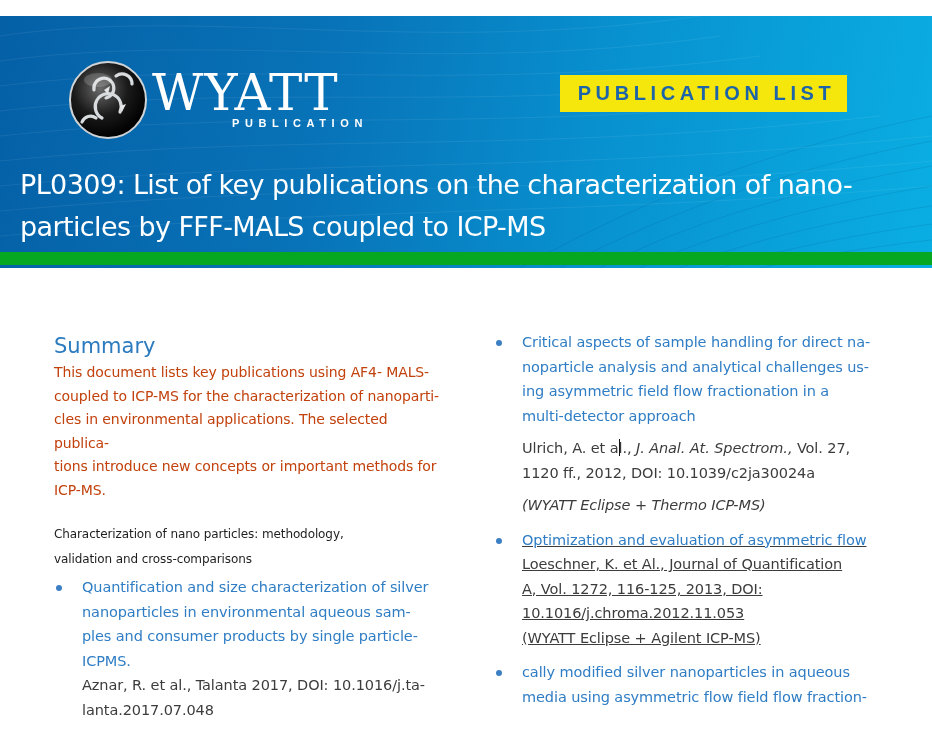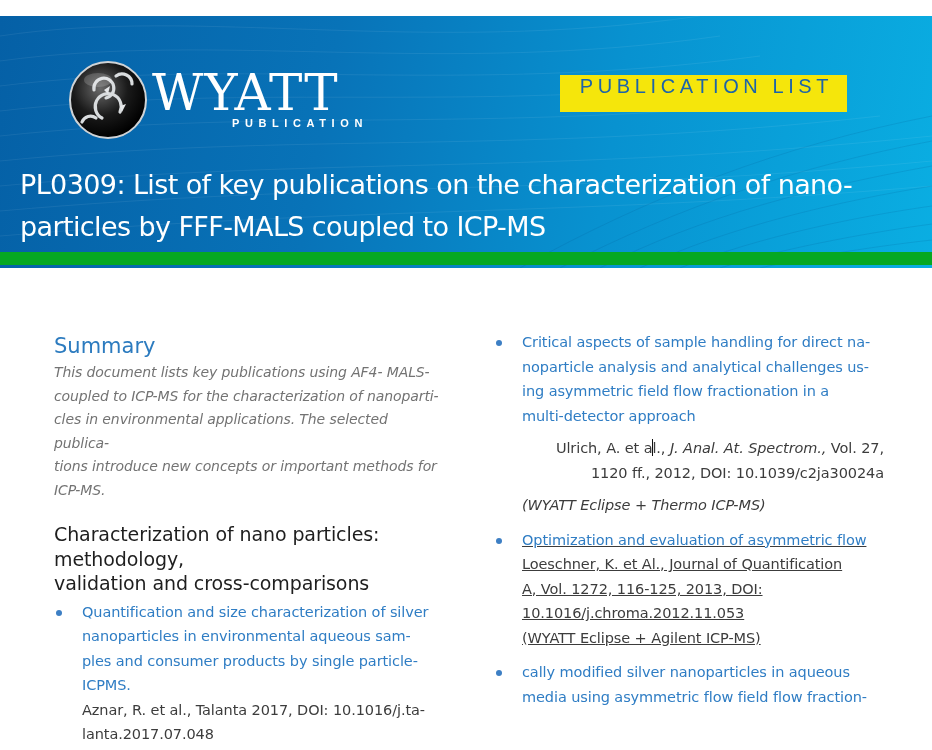--- a/index.html
+++ b/index.html
@@ -34,21 +34,21 @@
     .logo-sub {
       position: absolute; left: 164px; top: 57px;
       font-family: "Liberation Sans", sans-serif;
       font-size: 11px; letter-spacing: 5.6px; color: #ffffff; font-weight: bold;
     }
 
     
     .pub-badge {
       position: absolute; left: 560px; top: 59px; width: 287px; height: 37px;
       background: #f5e60b;
-      display: flex; justify-content: center;
+      display: flex; align-items: center; justify-content: center; font-weight: bold;
     }
     .pub-badge span {
       font-family: "Liberation Sans", sans-serif;
       font-size: 20px; letter-spacing: 4.6px; color: #1d64a8; padding-left: 6px;
     }
 
     
     .title {
       position: absolute; left: 20px; top: 148px; width: 892px;
       color: #ffffff;
@@ -59,23 +59,23 @@
 
     
     .col { position: absolute; top: 330px; font-size: 14.5px; color: #3c3c3c; line-height: 24.5px; }
     .col-left { left: 54px; width: 390px; }
     .col-right { left: 494px; width: 390px; }
 
     .h-summary {
       font-size: 21px; color: #2c7bbf; line-height: 30px; font-weight: normal;
       margin-top: 1px;
     }
-    .summary-text { font-size: 14px; line-height: 23.5px; color: #737373; letter-spacing: -0.1px; font-style: italic; }
+    .summary-text { font-size: 14px; line-height: 23.5px; color: #c2410c; letter-spacing: -0.1px; }
     .subhead {
-      margin-top: 20px; font-size: 19px; line-height: 24.5px; color: #1e1e1e; font-weight: normal;
+      margin-top: 20px; font-size: 12px; line-height: 24.5px; color: #1e1e1e; font-weight: normal;
       letter-spacing: -0.1px;
     }
 
     .pub { position: relative; padding-left: 28px; }
     .bullet {
       position: absolute; left: 2px; top: 10px; width: 6px; height: 6px; border-radius: 50%;
       background: #3d7fc4;
     }
     .pub-title { color: #2f7dc4; font-size: 14.5px; line-height: 24.5px; letter-spacing: -0.1px; }
     .pub-cite { color: #3c3c3c; font-size: 14.5px; line-height: 24.5px; letter-spacing: -0.1px; }
@@ -183,21 +183,21 @@
 
   <div class="col col-right">
     <div class="pub" style="margin-top:0px;">
       <span class="bullet"></span>
       <div class="pub-title">
         <div>Critical aspects of sample handling for direct na-</div>
         <div>noparticle analysis and analytical challenges us-</div>
         <div>ing asymmetric field flow fractionation in a</div>
         <div>multi-detector approach</div>
       </div>
-      <div class="pub-cite" style="margin-top:8px;text-align:right;">
+      <div class="pub-cite" style="margin-top:8px;">
         <div><span>Ulrich, A. et a</span><span class="caret"></span><span>l., </span><i>J. Anal. At. Spectrom.,</i><span> Vol. 27,</span></div>
         <div>1120 ff., 2012, DOI: 10.1039/c2ja30024a</div>
       </div>
       <div class="pub-inst" style="margin-top:8px;font-style:italic;">(WYATT Eclipse + Thermo ICP-MS)</div>
     </div>
 
     <div class="pub" style="margin-top:10px;text-decoration:underline;">
       <span class="bullet"></span>
       <div class="pub-title">
         <div>Optimization and evaluation of asymmetric flow</div>

